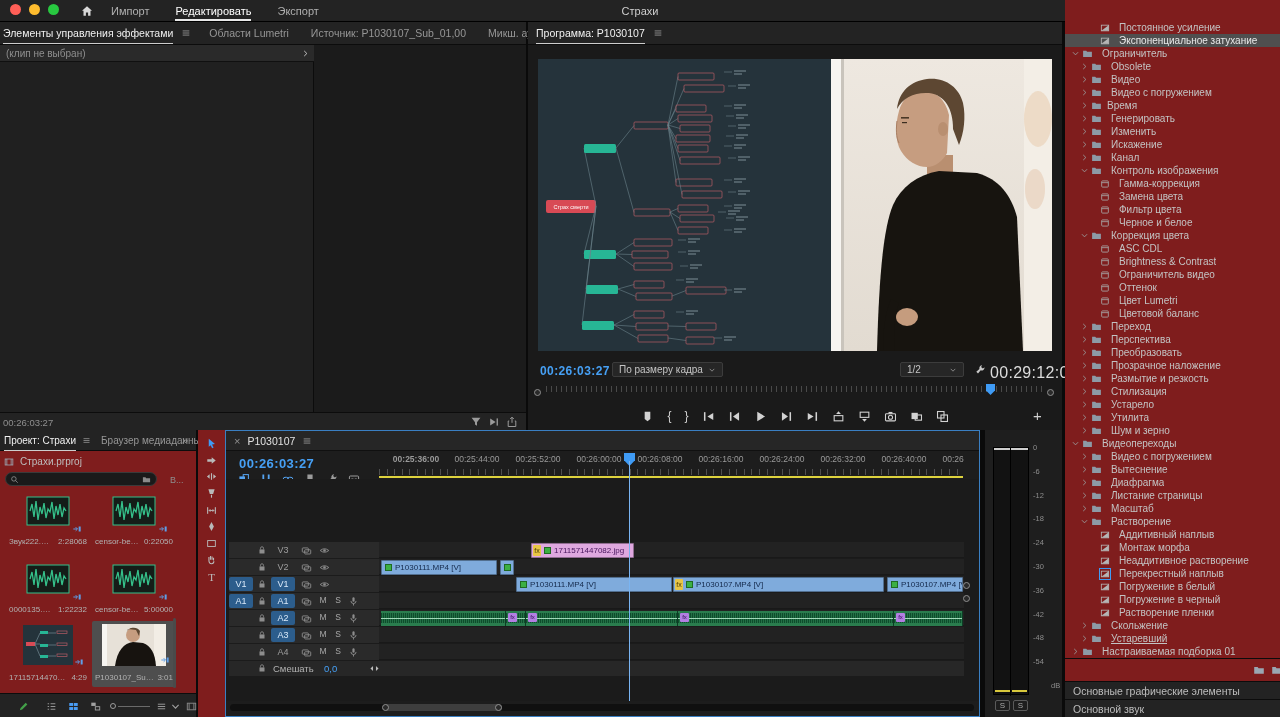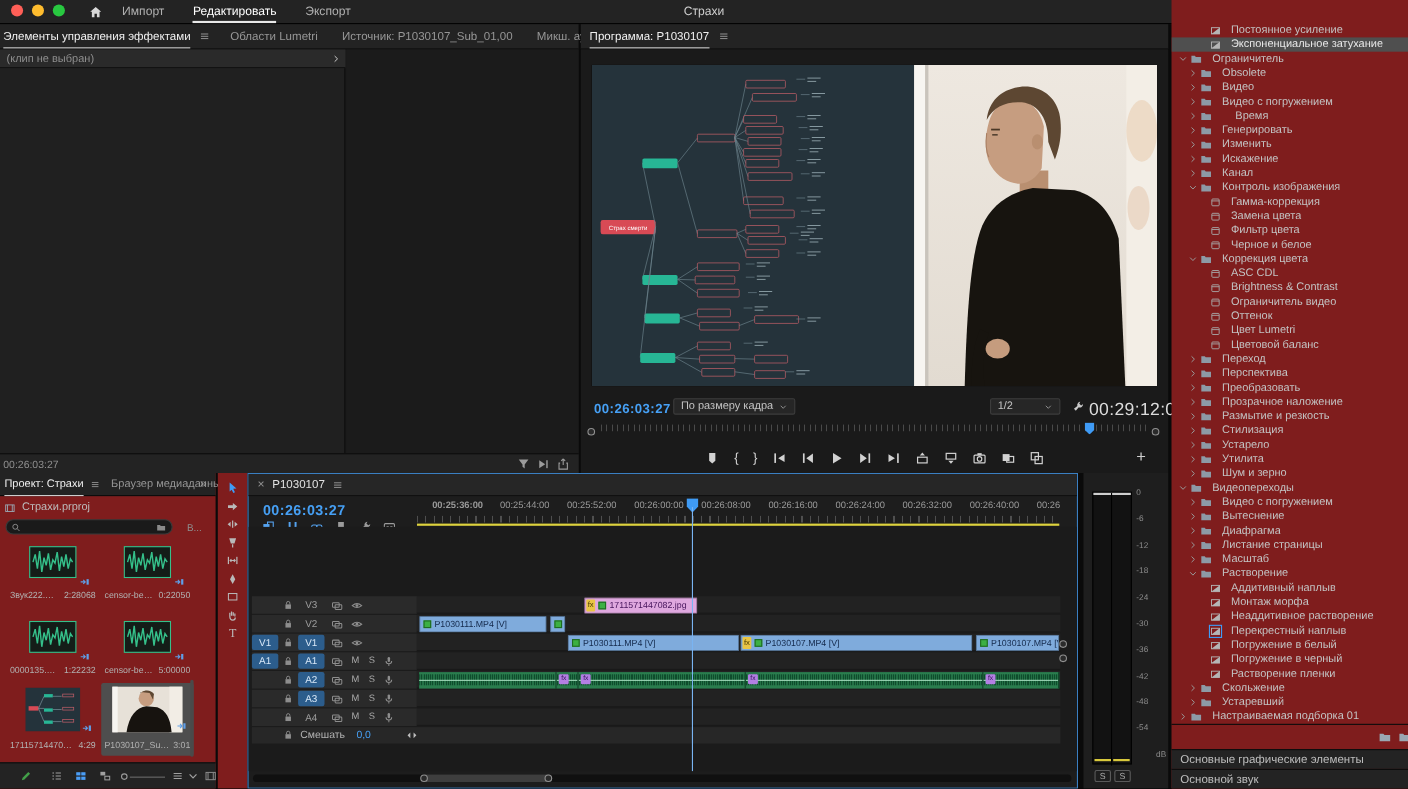--- a/index.html
+++ b/index.html
@@ -1054,21 +1054,21 @@
           <span class="tw">
             <svg viewBox="0 0 12 12" xmlns="http://www.w3.org/2000/svg">
               <path d="M4.3 2.6 7.8 6 4.3 9.4" fill="none" stroke="currentColor" stroke-width="1.2"></path>
             </svg>
           </span>
           <span class="ic" style="color:#8d9aa6;width:11px;height:11px;">
             <svg viewBox="0 0 12 12" xmlns="http://www.w3.org/2000/svg">
               <path d="M1.2 3h3.4l1 1.2h5.2v5.6H1.2Z" fill="currentColor"></path>
             </svg>
           </span>
-          <span style="margin-left:16px;overflow:hidden;text-overflow:ellipsis">Время</span>
+          <span style="margin-left:0;overflow:hidden;text-overflow:ellipsis">Время</span>
         </div>
         <div class="fxrow" style="top: 112px; padding-left: 15px;">
           <span class="tw">
             <svg viewBox="0 0 12 12" xmlns="http://www.w3.org/2000/svg">
               <path d="M4.3 2.6 7.8 6 4.3 9.4" fill="none" stroke="currentColor" stroke-width="1.2"></path>
             </svg>
           </span>
           <span class="ic" style="color:#8d9aa6;width:11px;height:11px;">
             <svg viewBox="0 0 12 12" xmlns="http://www.w3.org/2000/svg">
               <path d="M1.2 3h3.4l1 1.2h5.2v5.6H1.2Z" fill="currentColor"></path>
@@ -1525,21 +1525,21 @@
               <path d="M4.3 2.6 7.8 6 4.3 9.4" fill="none" stroke="currentColor" stroke-width="1.2"></path>
             </svg>
           </span>
           <span class="ic" style="color:#8d9aa6;width:11px;height:11px;">
             <svg viewBox="0 0 12 12" xmlns="http://www.w3.org/2000/svg">
               <path d="M1.2 3h3.4l1 1.2h5.2v5.6H1.2Z" fill="currentColor"></path>
             </svg>
           </span>
           <span style="margin-left:4px;overflow:hidden;text-overflow:ellipsis">Скольжение</span>
         </div>
-        <div class="fxrow" style="top: 632px; padding-left: 15px;">
+        <div class="fxrow" style="top: 632px; padding-left: 15px; text-decoration: underline;">
           <span class="tw">
             <svg viewBox="0 0 12 12" xmlns="http://www.w3.org/2000/svg">
               <path d="M4.3 2.6 7.8 6 4.3 9.4" fill="none" stroke="currentColor" stroke-width="1.2"></path>
             </svg>
           </span>
           <span class="ic" style="color:#8d9aa6;width:11px;height:11px;">
             <svg viewBox="0 0 12 12" xmlns="http://www.w3.org/2000/svg">
               <path d="M1.2 3h3.4l1 1.2h5.2v5.6H1.2Z" fill="currentColor"></path>
             </svg>
           </span>

